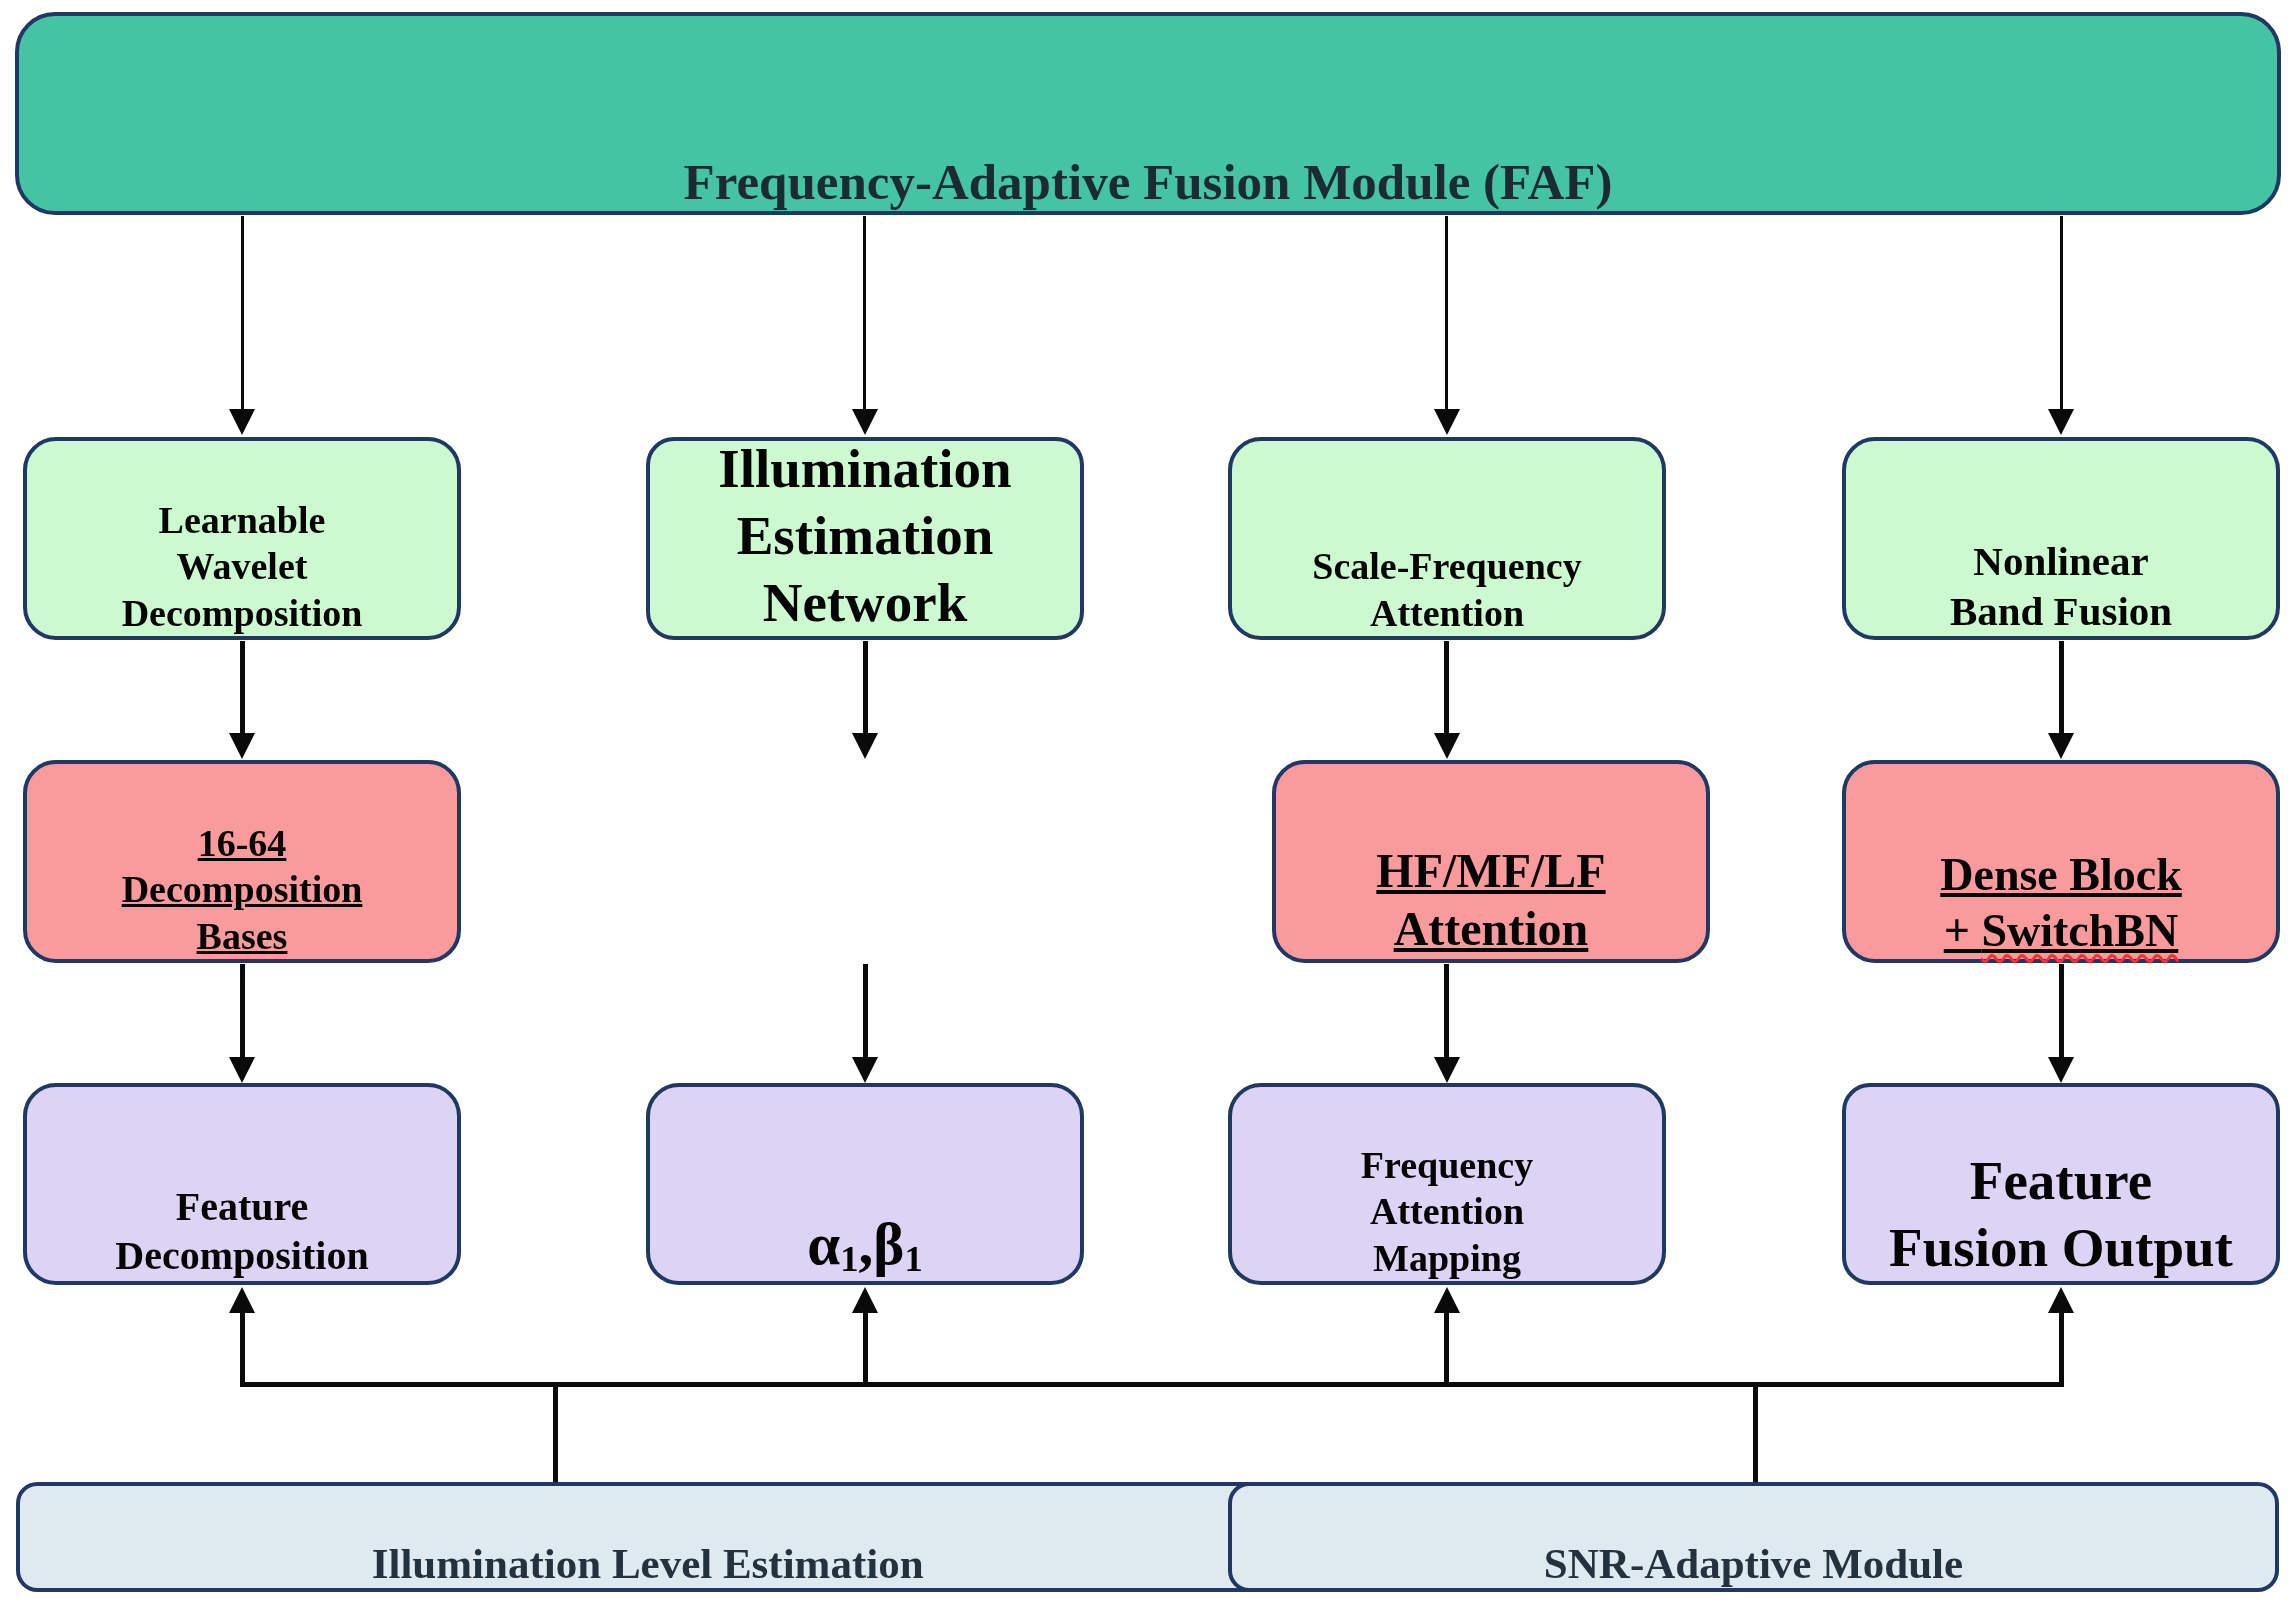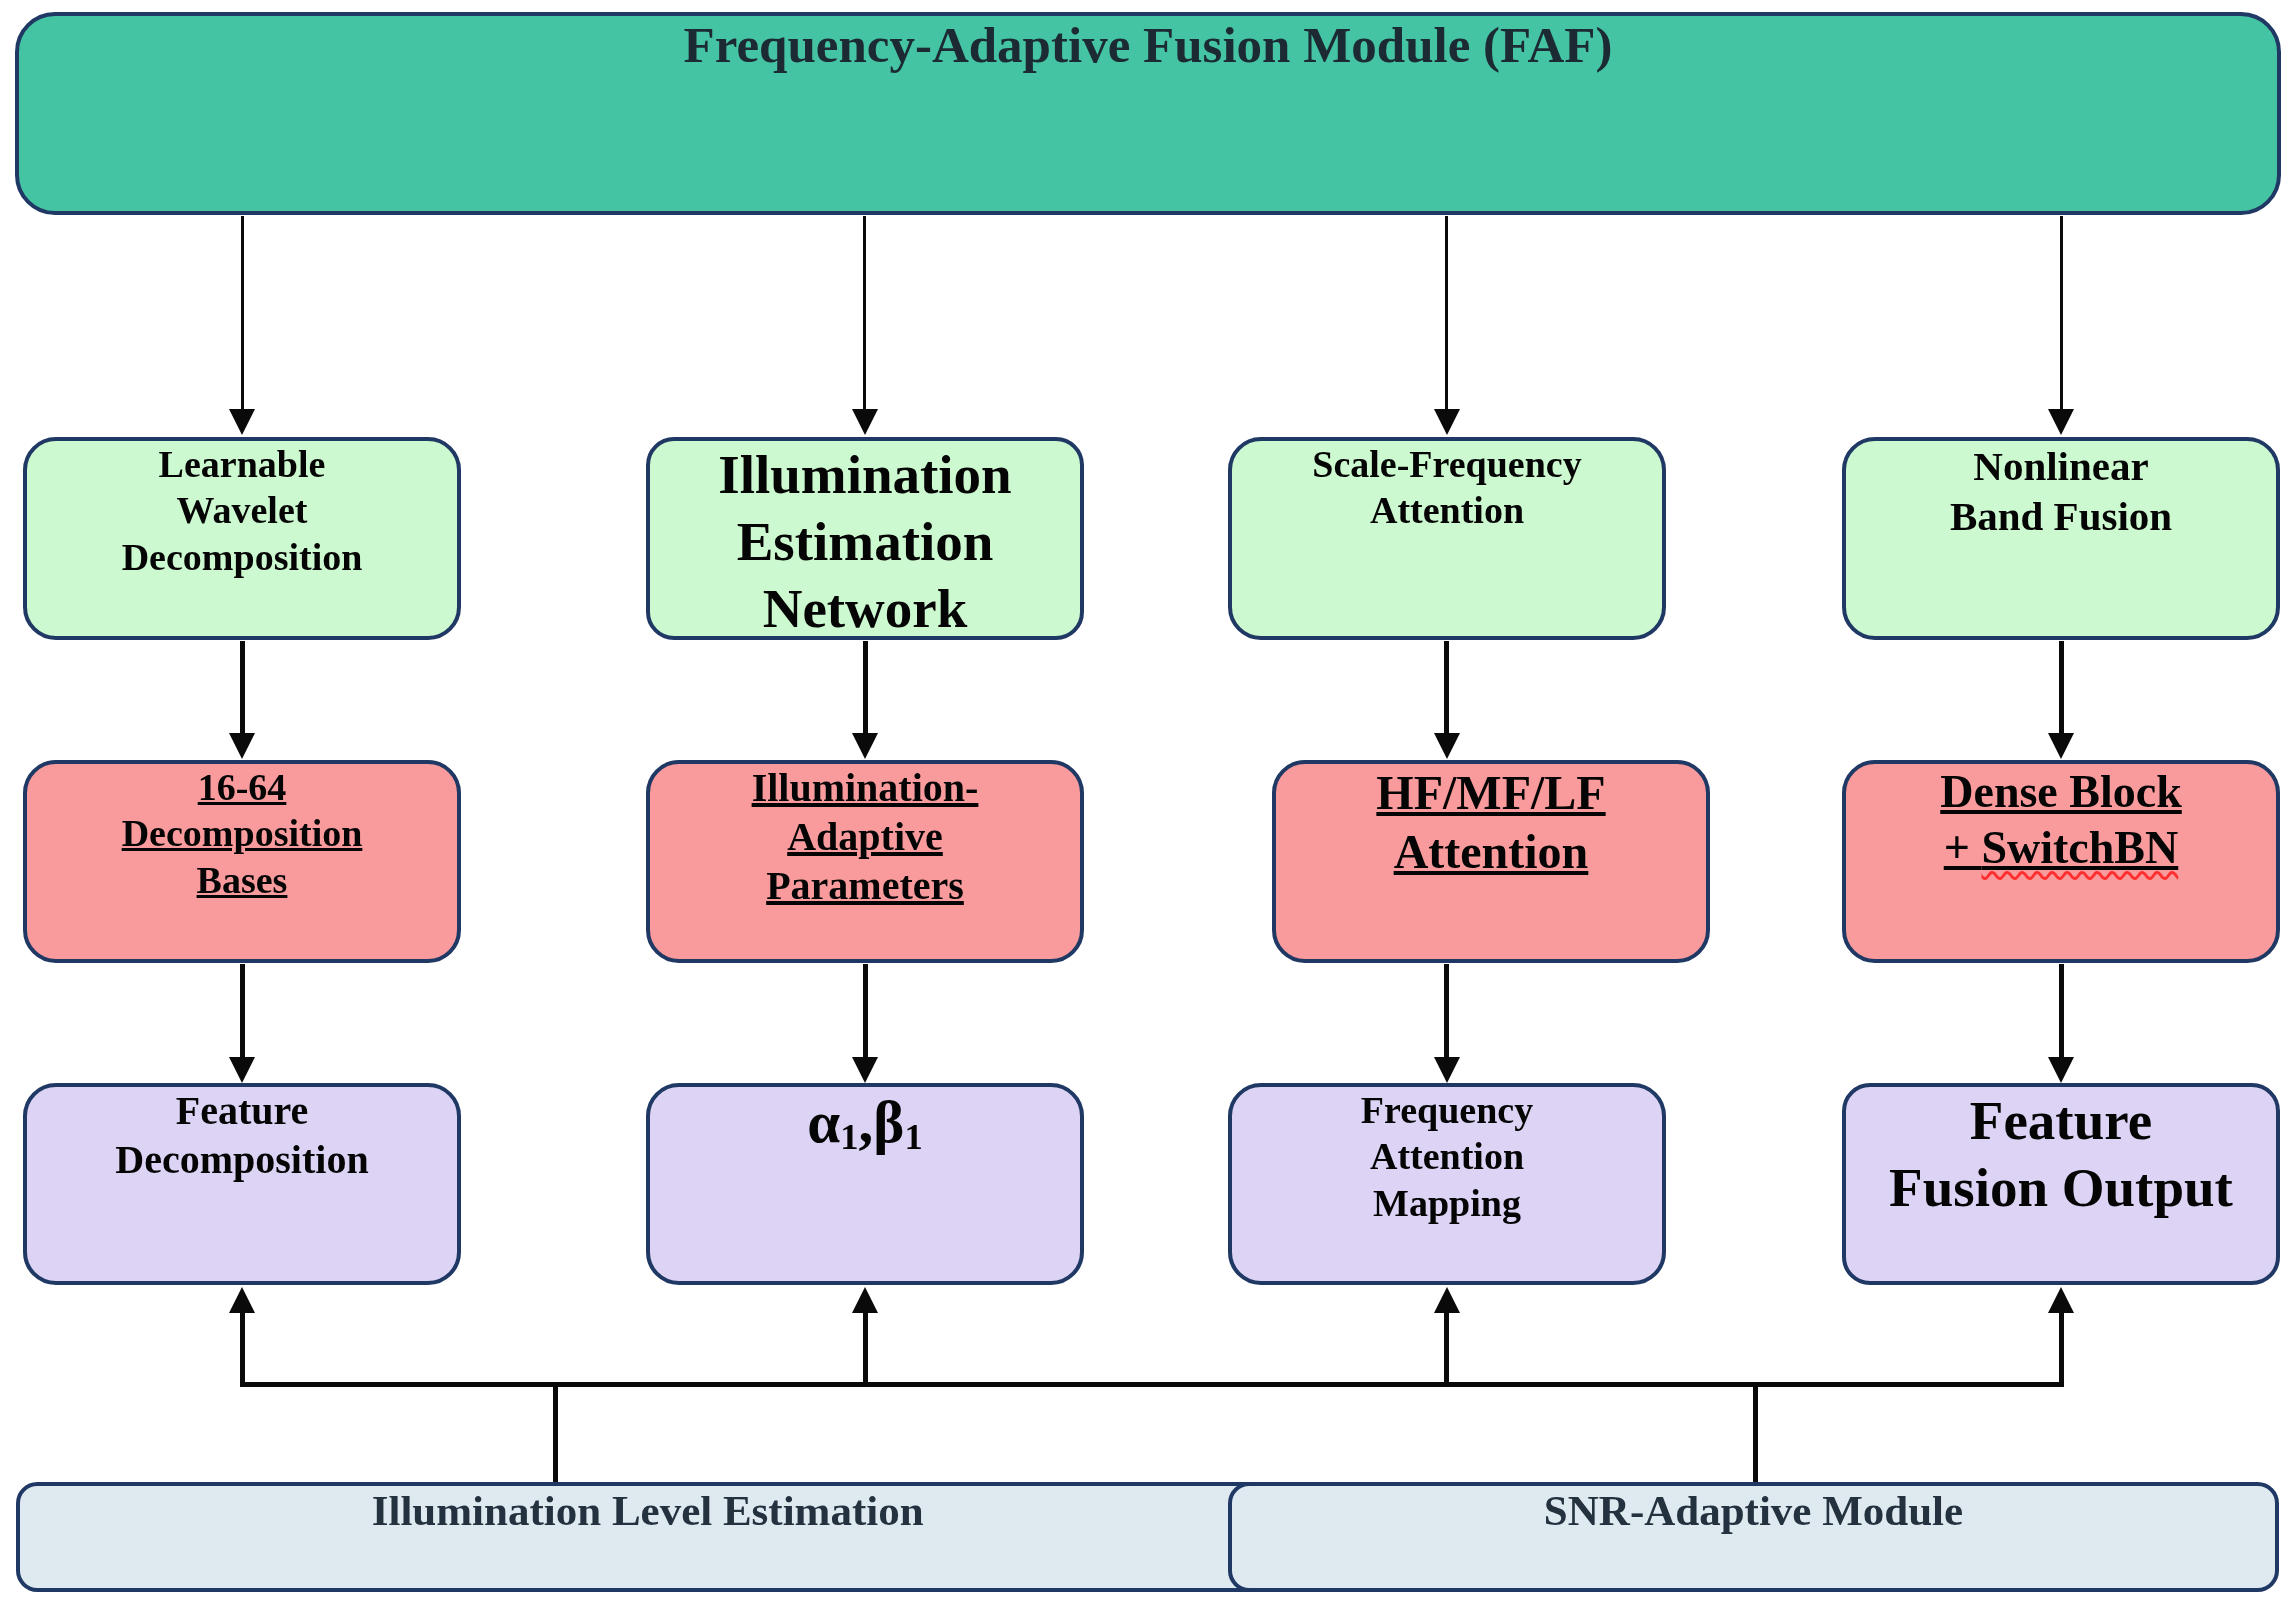--- a/index.html
+++ b/index.html
@@ -4,21 +4,21 @@
 <style>
   :root{
     --teal:#45c4a3; --green:#ccf9cf; --salmon:#f99b9c; --purple:#dcd3f5;
     --footer-fill:#dfe9f0; --border-navy:#1f3864; --arrow-black:#0a0a0a;
     --squiggle-red:#ff2f2f; --title-text:#1c2b33; --footer-text:#243240; --box-text:#050505;
   }
   html,body{margin:0;padding:0;background:#ffffff;}
   .canvas{position:relative;width:2295px;height:1605px;background:#ffffff;overflow:hidden;
           font-family:"Liberation Serif",serif;}
   .box{position:absolute;box-sizing:border-box;border:4.1px solid var(--border-navy);
-       display:flex;flex-direction:column;align-items:center;justify-content:flex-start;
+       display:flex;flex-direction:column;align-items:center;justify-content:flex-end;
        text-align:center;font-weight:bold;color:var(--box-text);}
   .faf{left:15px;top:11.5px;width:2266px;height:203px;border-radius:40px;background:var(--teal);
        color:var(--title-text);font-size:51px;}
   .col-box{width:438px;height:203px;border-radius:33px;}
   .green{background:var(--green);}
   .salmon{background:var(--salmon);text-decoration:underline;}
   .purple{background:var(--purple);}
   .footer-box{height:110px;border-radius:21.4px;background:var(--footer-fill);
               color:var(--footer-text);font-size:43px;}
   .lines{line-height:1.22;}
@@ -69,27 +69,20 @@
       <div>Nonlinear</div>
       <div>Band Fusion</div>
     </div>
   </div>
 
   <div class="box col-box salmon fs46" style="left:23px;top:760px;">
     <div class="lines">
       <div>16-64</div>
       <div>Decomposition</div>
       <div>Bases</div>
-    </div>
-  </div>
-  <div class="box col-box salmon fs48" style="left:646px;top:760px;">
-    <div class="lines">
-      <div>Illumination-</div>
-      <div>Adaptive</div>
-      <div>Parameters</div>
     </div>
   </div>
   <div class="box col-box salmon fs58" style="left:1228px;top:760px;margin-left:44px;">
     <div class="lines">
       <div>HF/MF/LF</div>
       <div>Attention</div>
     </div>
   </div>
   <div class="box col-box salmon fs56" style="left:1842px;top:760px;">
     <div class="lines">

